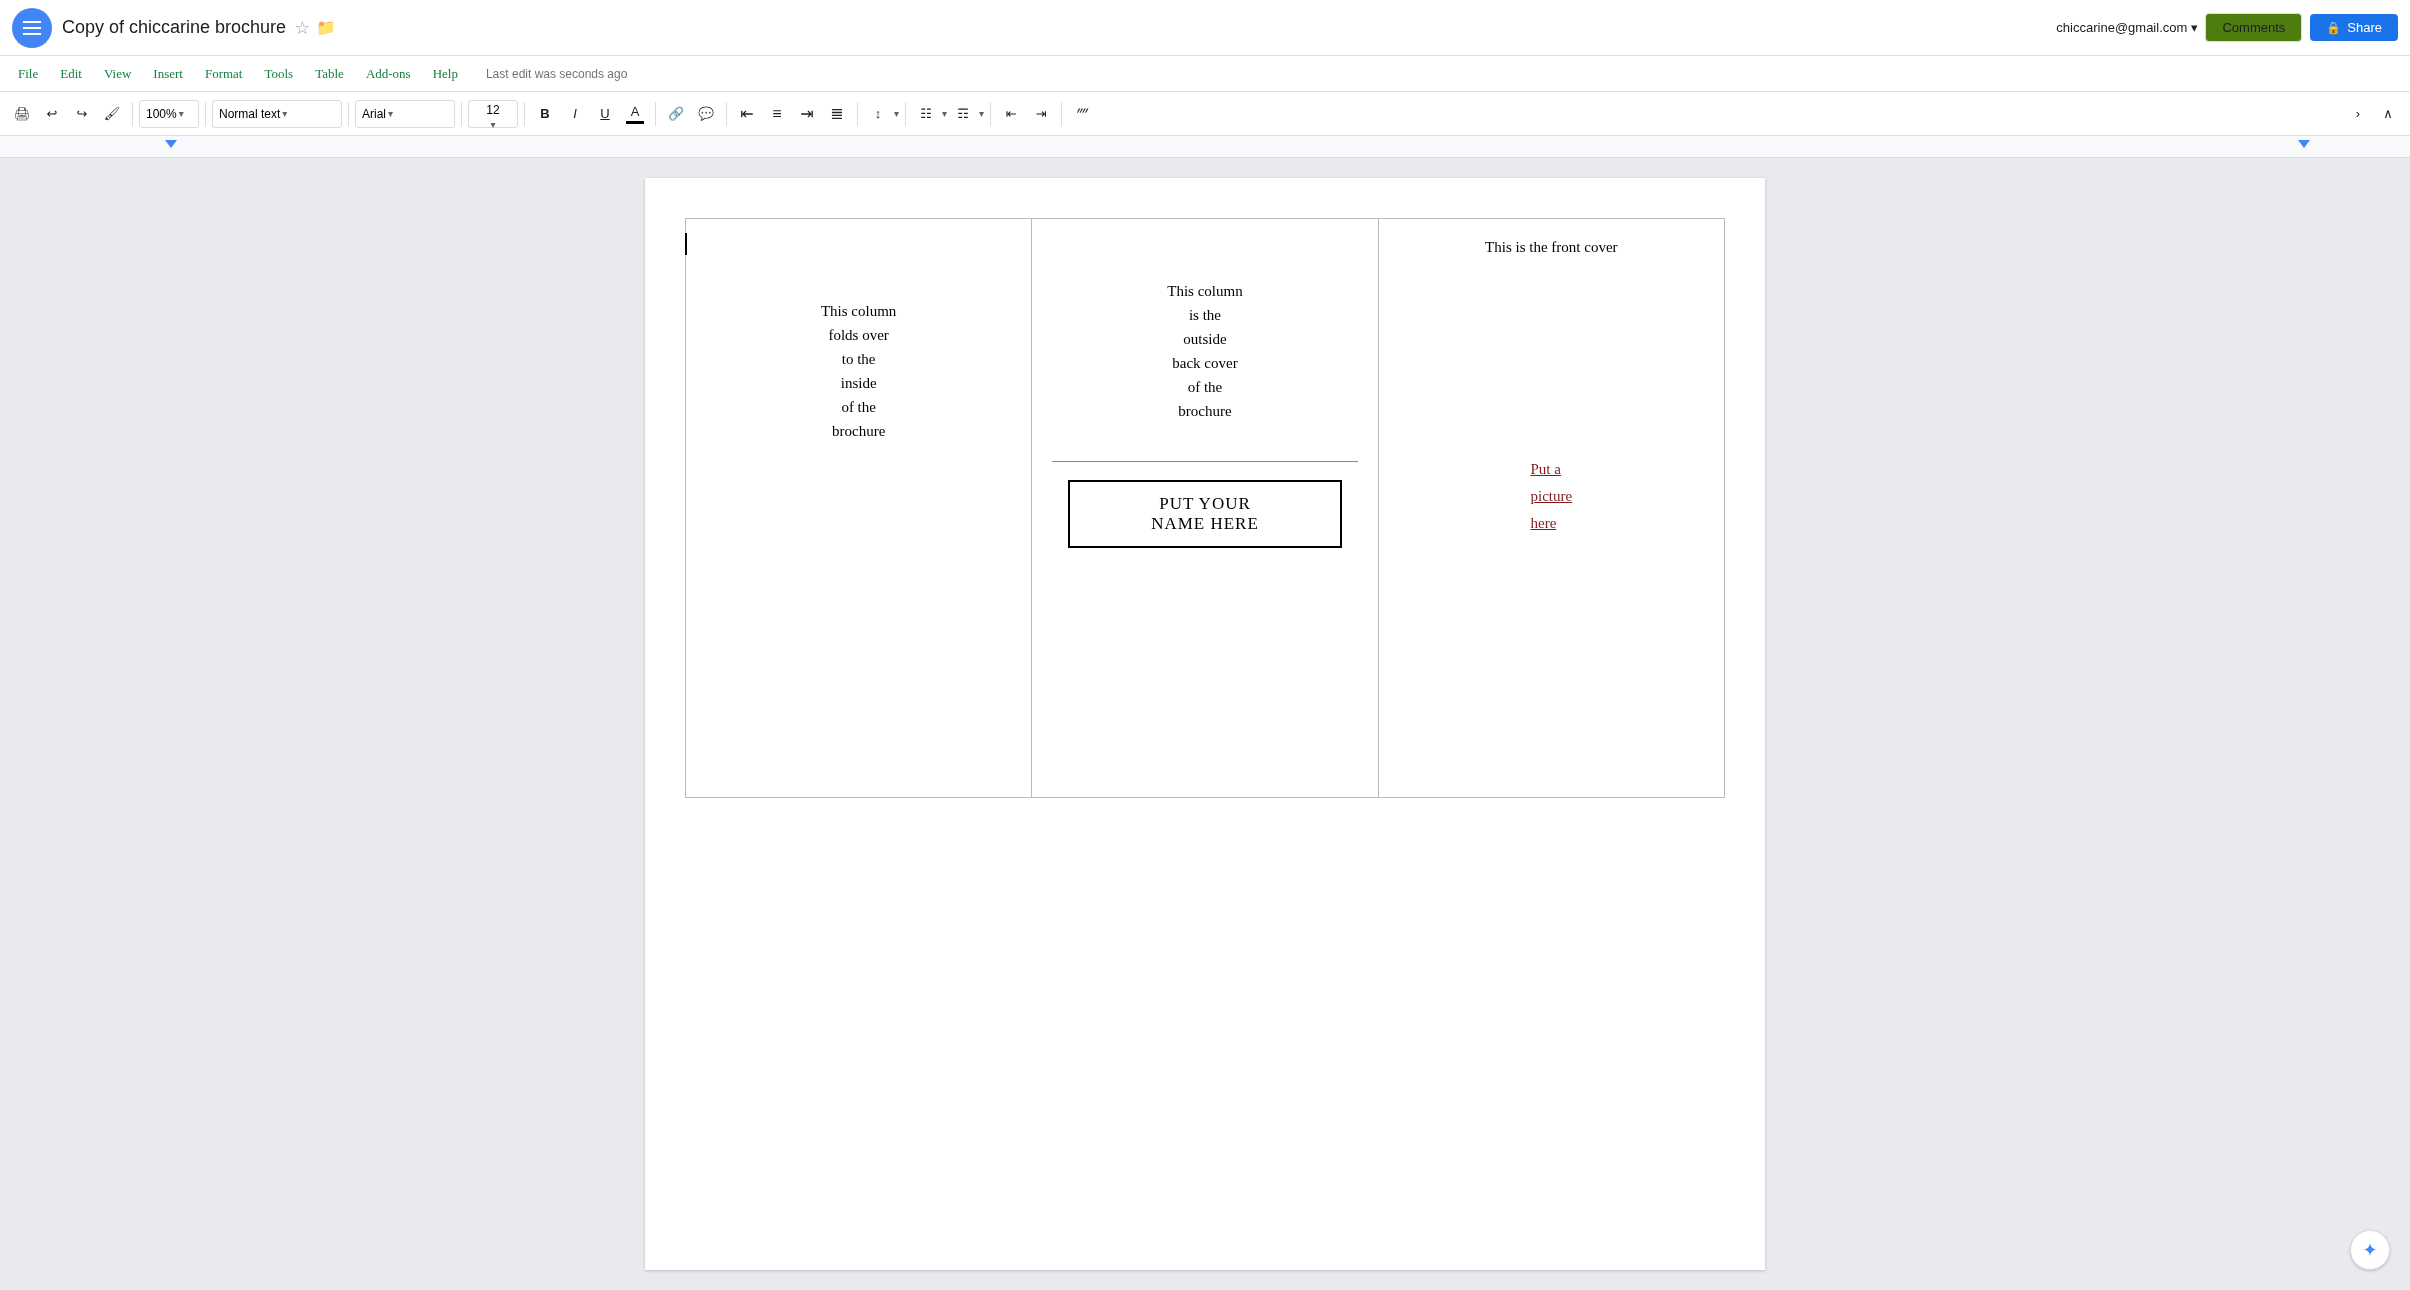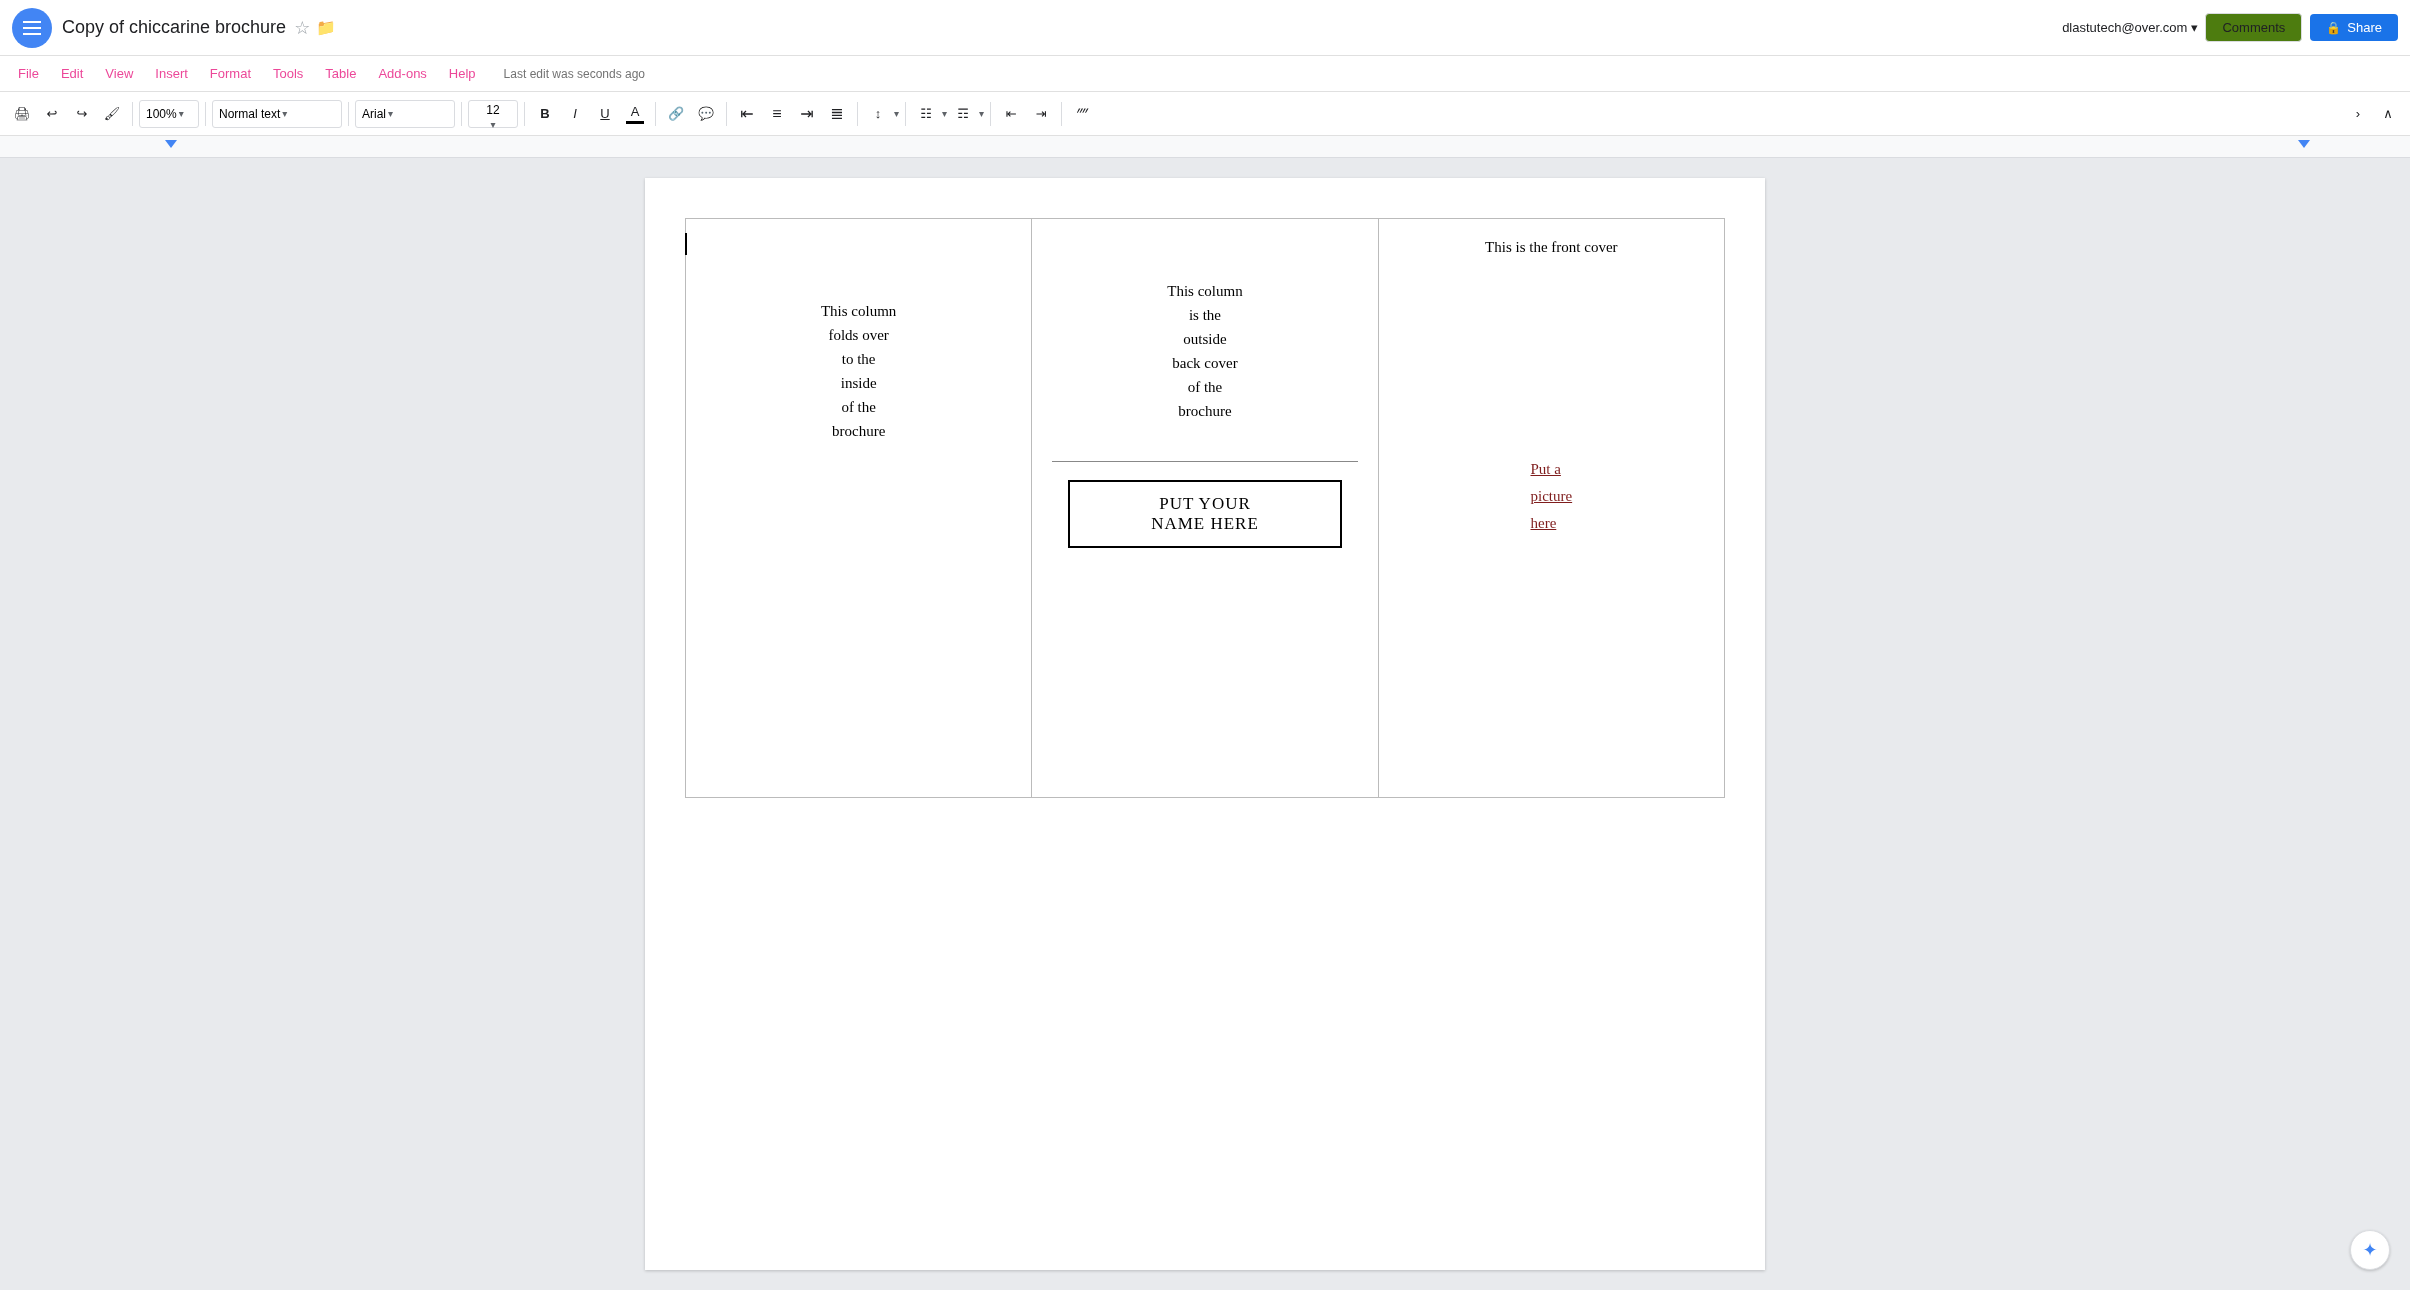--- a/index.html
+++ b/index.html
@@ -44,23 +44,24 @@
       align-items: center;
       background: #fff;
       height: 36px;
       padding: 0 60px 0 8px;
       border-bottom: 1px solid #e0e0e0;
       gap: 2px;
     }
     .menu-item {
       padding: 4px 10px;
       font-size: 13px;
-      color: #ec4899;
+      color: #15803d;
       cursor: pointer;
       border-radius: 3px;
+      font-family: Liberation Serif, serif;
     }
     #last-edit {
       font-size: 12px;
       color: #737373;
       margin-left: 16px;
     }
 
     
     #toolbar {
       display: flex;
@@ -260,21 +261,21 @@
         <i></i>
         <i></i>
         <i></i>
       </span>
   </div>
   <span id="doc-title">Copy of chiccarine brochure</span>
   <span id="star-icon">☆</span>
   <span id="folder-icon">📁</span>
   <div style="flex:1"></div>
   <span id="user-email">
-    <span>dlastutech@over.com</span> <span>▾</span>
+    <span>chiccarine@gmail.com</span> <span>▾</span>
   </span>
   <button id="comments-btn">Comments</button>
   <button id="share-btn">
     <span class="lock">🔒</span>
     <span>Share</span>
   </button>
 </div>
 
 <div id="menu-bar">
   <span class="menu-item">File</span>

